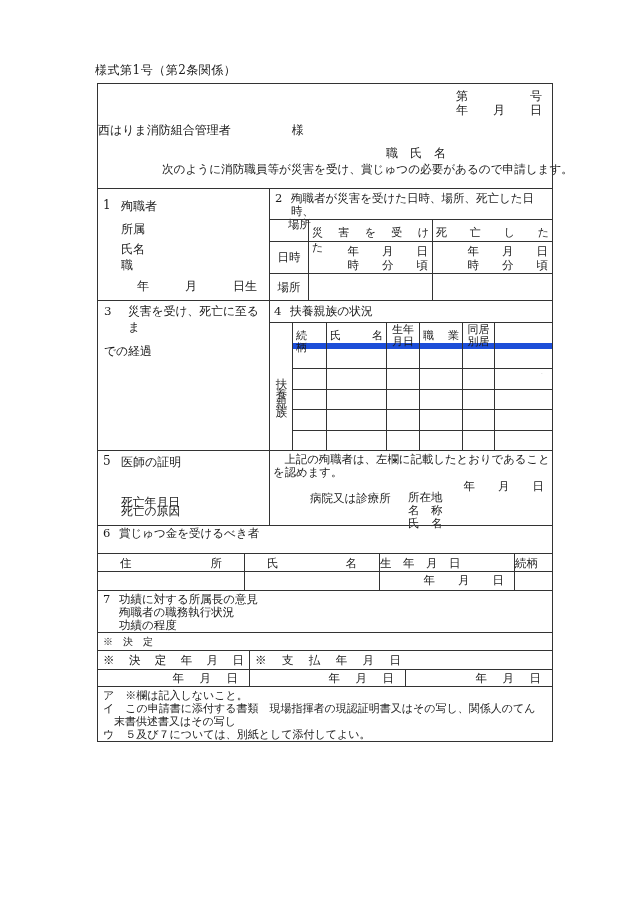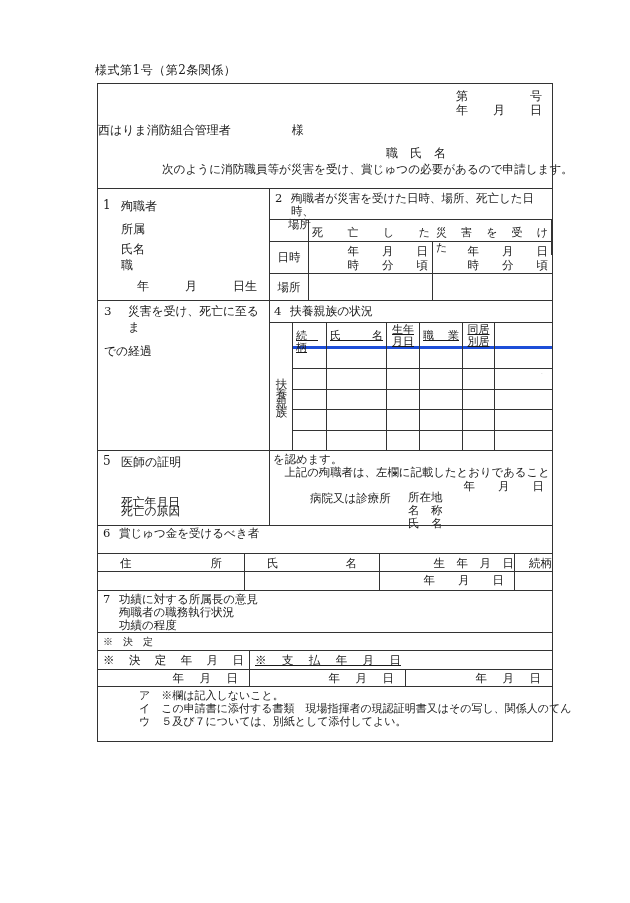--- a/index.html
+++ b/index.html
@@ -64,21 +64,21 @@
   .s3-l2 { margin-top:8px; }
 
   
   .s4-title { height:21px; padding:3px 2px 0 4px; display:flex; font-size:11.8px; }
   .s4-title .num { width:16px; }
   .s4-table { flex:1; border-top:1px solid #333; display:flex; }
   .s4-side { width:23px; border-right:1px solid #333; display:flex; align-items:center; justify-content:center; }
   .s4-side span { writing-mode:vertical-rl; text-orientation:upright; letter-spacing:9px; font-size:11.5px; }
   .s4-main { flex:1; display:flex; flex-direction:column; }
   .s4-grid { display:grid; grid-template-columns:34px 60px 33px 43px 32px 1fr; }
-  .s4-hrow { height:26px; border-bottom:3px solid #1d4ed8;text-decoration:underline; }
+  .s4-hrow { height:26px; border-bottom:6px solid #1d4ed8; }
   .s4-hc { border-right:1px solid #333; font-size:11px; line-height:12px; text-align:center; padding-top:1px; overflow:hidden; }
   .s4-hc.one { text-align:justify; text-align-last:justify; padding:7px 3px 0 3px; }
   .s4-hc.last { border-right:none;margin-top:44px; }
   .s4-row { flex:1; border-bottom:1px solid #333; }
   .s4-row.lastrow { border-bottom:none; }
   .s4-c { border-right:1px solid #333; }
   .s4-c.last { border-right:none; }
 
   
   .s5-title { position:absolute; left:5px; top:3px; display:flex; }
@@ -90,43 +90,43 @@
   .s5-stack { position:absolute; top:40px; left:138px; font-size:11.5px; line-height:12.8px; }
 
   
   .r-6 { height:65px; display:flex; flex-direction:column; }
   .s6-titles { height:27px; padding:1px 2px 0 5px; font-size:11.5px; line-height:13px; }
   .s6-titles .num { width:16px; }
   .s6-l2 { padding-left:16px; }
   .s6-table { flex:1; border-top:1px solid #333; display:flex; flex-direction:column; }
   .s6-grid { display:grid; grid-template-columns:147px 135px 135px 1fr; }
   .s6-hrow { height:18px; border-bottom:1px solid #333; }
-  .s6-hc { border-right:1px solid #333; font-size:11.5px; padding-top:2px; text-align:right; }
+  .s6-hc { border-right:1px solid #333; font-size:11.5px; padding-top:2px; text-align:left; }
   .s6-hc.wide { text-align:justify; text-align-last:justify; padding:2px 22px 0 22px; }
   .s6-hc.last { border-right:none; }
   .s6-drow { flex:1; }
   .s6-dc { border-right:1px solid #333; }
   .s6-dc.date { text-align:right; padding:1px 10px 0 0; font-size:11.5px; }
   .s6-dc.last { border-right:none; }
 
   
   .r-7 { height:42px; padding:2px 4px 0 5px; font-size:11.5px; line-height:13px; }
   .r-7 .num { width:16px; }
   .s7-l { padding-left:16px; }
   .r-k { height:18px; padding:2px 0 0 5px; font-size:10px; }
   .r-s1 { height:19px; } .r-s2 { height:17px; }
   .grid3 { display:grid; grid-template-columns:152px 156px 1fr; height:100%; }
   .st-h { border-right:1px solid #333; font-size:11.5px; text-align:justify; text-align-last:justify; padding:2px 5px 0 5px; }
-  .st-h.last { border-right:none;text-decoration:underline; }
+  .st-h.last { border-right:none; }
   .st-v { border-right:1px solid #333; font-size:11.5px; text-align:right; padding:1px 9px 0 0; letter-spacing:2px; word-spacing:10px; }
   .st-v.last { border-right:none; }
 
   
   .r-notes { flex:1; padding:2px 0 0 5px; font-size:11px; line-height:13px; }
-  .note-line { white-space:nowrap;margin-left:36px; }
+  .note-line { white-space:nowrap; }
 </style>
 </head>
 <body>
 
 <div class="page">
   <div class="form-label">様式第1号（第2条関係）</div>
 
   <div class="form-box">
 
     <div class="r-hdr">
@@ -160,22 +160,22 @@
         <div class="s2-title">
           <div class="numline">
             <span class="num">2</span>
             <span>殉職者が災害を受けた日時、場所、死亡した日時、</span>
           </div>
           <div class="s2-l2">場所</div>
         </div>
         <div class="s2-table">
           <div class="s2-grid s2-hrow">
             <div class="s2-lab"></div>
+            <div class="s2-h just">災　害　を　受　け　た</div>
             <div class="s2-h just last">死　亡　し　た</div>
-            <div class="s2-h just">災　害　を　受　け　た</div>
           </div>
           <div class="s2-grid s2-drow">
             <div class="s2-lab">日時</div>
             <div class="s2-dt">
               <div>年　　月　　日</div>
               <div>時　　分　　頃</div>
             </div>
             <div class="s2-dt last">
               <div>年　　月　　日</div>
               <div>時　　分　　頃</div>
@@ -267,22 +267,22 @@
       <div class="cell-l">
         <div class="s5-title">
           <span class="num">5</span>
           <span>医師の証明</span>
         </div>
         <div class="s5-f s5-f0">死亡年月日</div>
         <div class="s5-f s5-f1">死亡の原因</div>
       </div>
       <div class="cell-r">
         <div class="s5-stmt">
+          <div>　上記の殉職者は、左欄に記載したとおりであること</div>
           <div>を認めます。</div>
-          <div>　上記の殉職者は、左欄に記載したとおりであること</div>
         </div>
         <div class="s5-date">年　　月　　日</div>
         <div class="s5-hosp">病院又は診療所</div>
         <div class="s5-stack">
           <div>所在地</div>
           <div>名　称</div>
           <div>氏　名</div>
         </div>
       </div>
     </div>
@@ -332,17 +332,18 @@
       <div class="grid3">
         <div class="st-v">年　月　日</div>
         <div class="st-v">年　月　日</div>
         <div class="st-v last">年　月　日</div>
       </div>
     </div>
 
     <div class="row r-notes">
       <div class="note-line">ア　※欄は記入しないこと。</div>
       <div class="note-line">イ　この申請書に添付する書類　現場指揮者の現認証明書又はその写し、関係人のてん</div>
+      <div class="note-line">　末書供述書又はその写し</div>
       <div class="note-line">ウ　５及び７については、別紙として添付してよい。</div>
     </div>
 
   </div>
 </div>
 
 </body></html>

